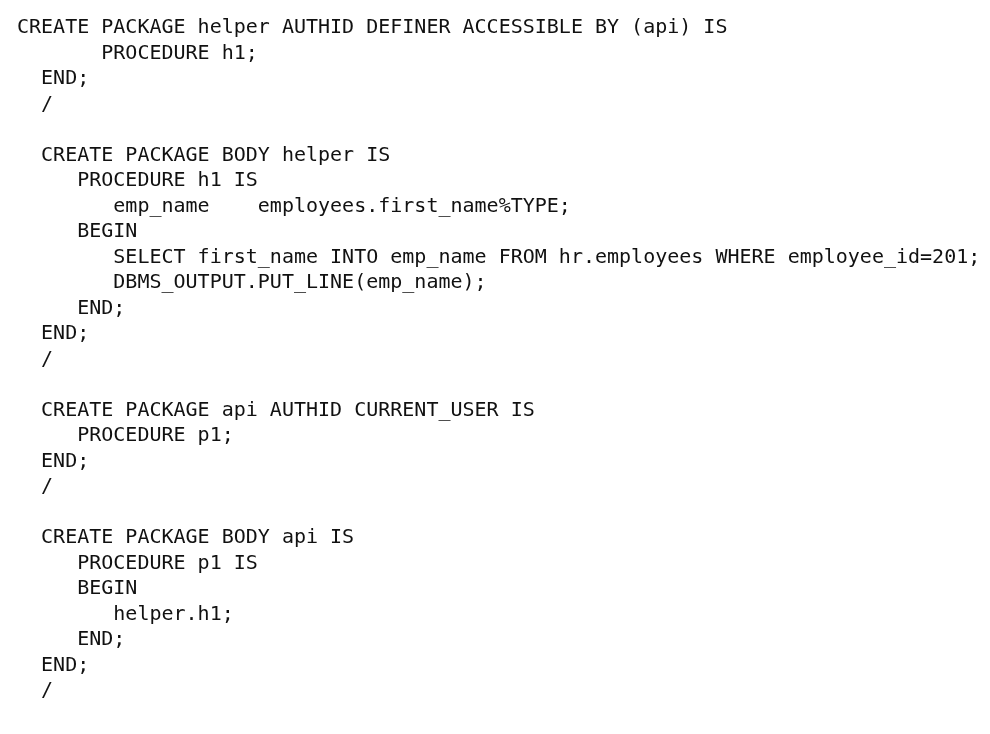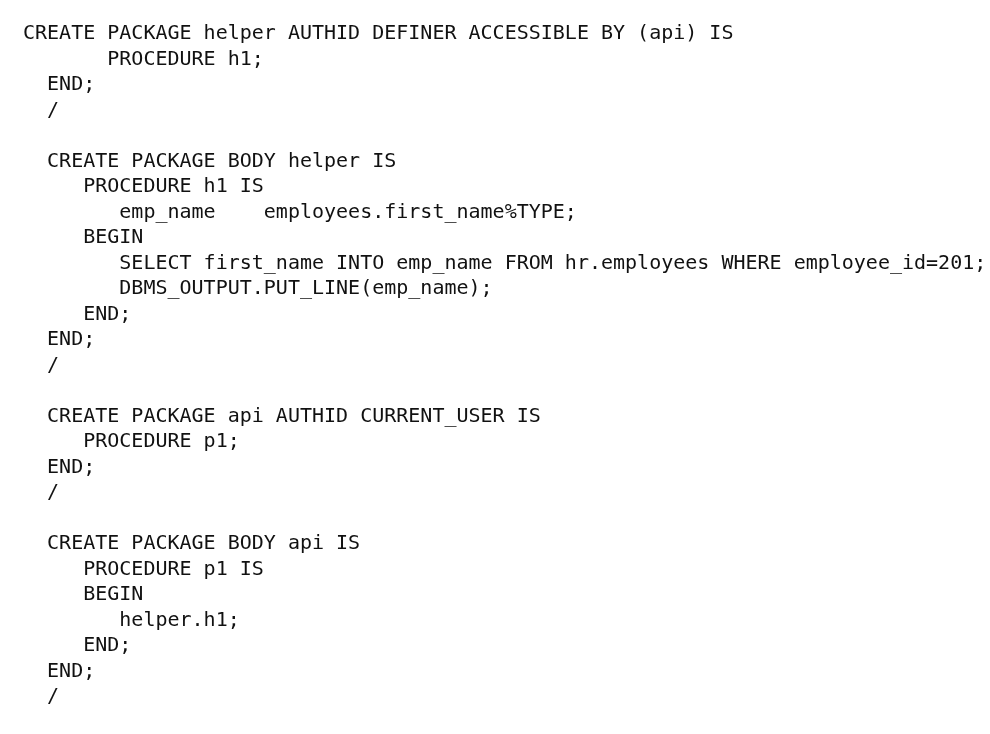--- a/index.html
+++ b/index.html
@@ -16,21 +16,21 @@
   }
   #code-listing {
     position: absolute;
     left: 0px;
     top: 0px;
     width: 990px;
     height: 734px;
     background: #ffffff;
   }
   .code-block {
-    margin: 16px;
+    margin: 10px;
     padding: 0;
   }
   .code-line {
     font-family: "DejaVu Sans Mono", "Liberation Mono", monospace;
     font-size: 20px;
     line-height: 25.5px;
     height: 25.5px;
     color: #111111;
     white-space: pre;
     letter-spacing: 0px;

